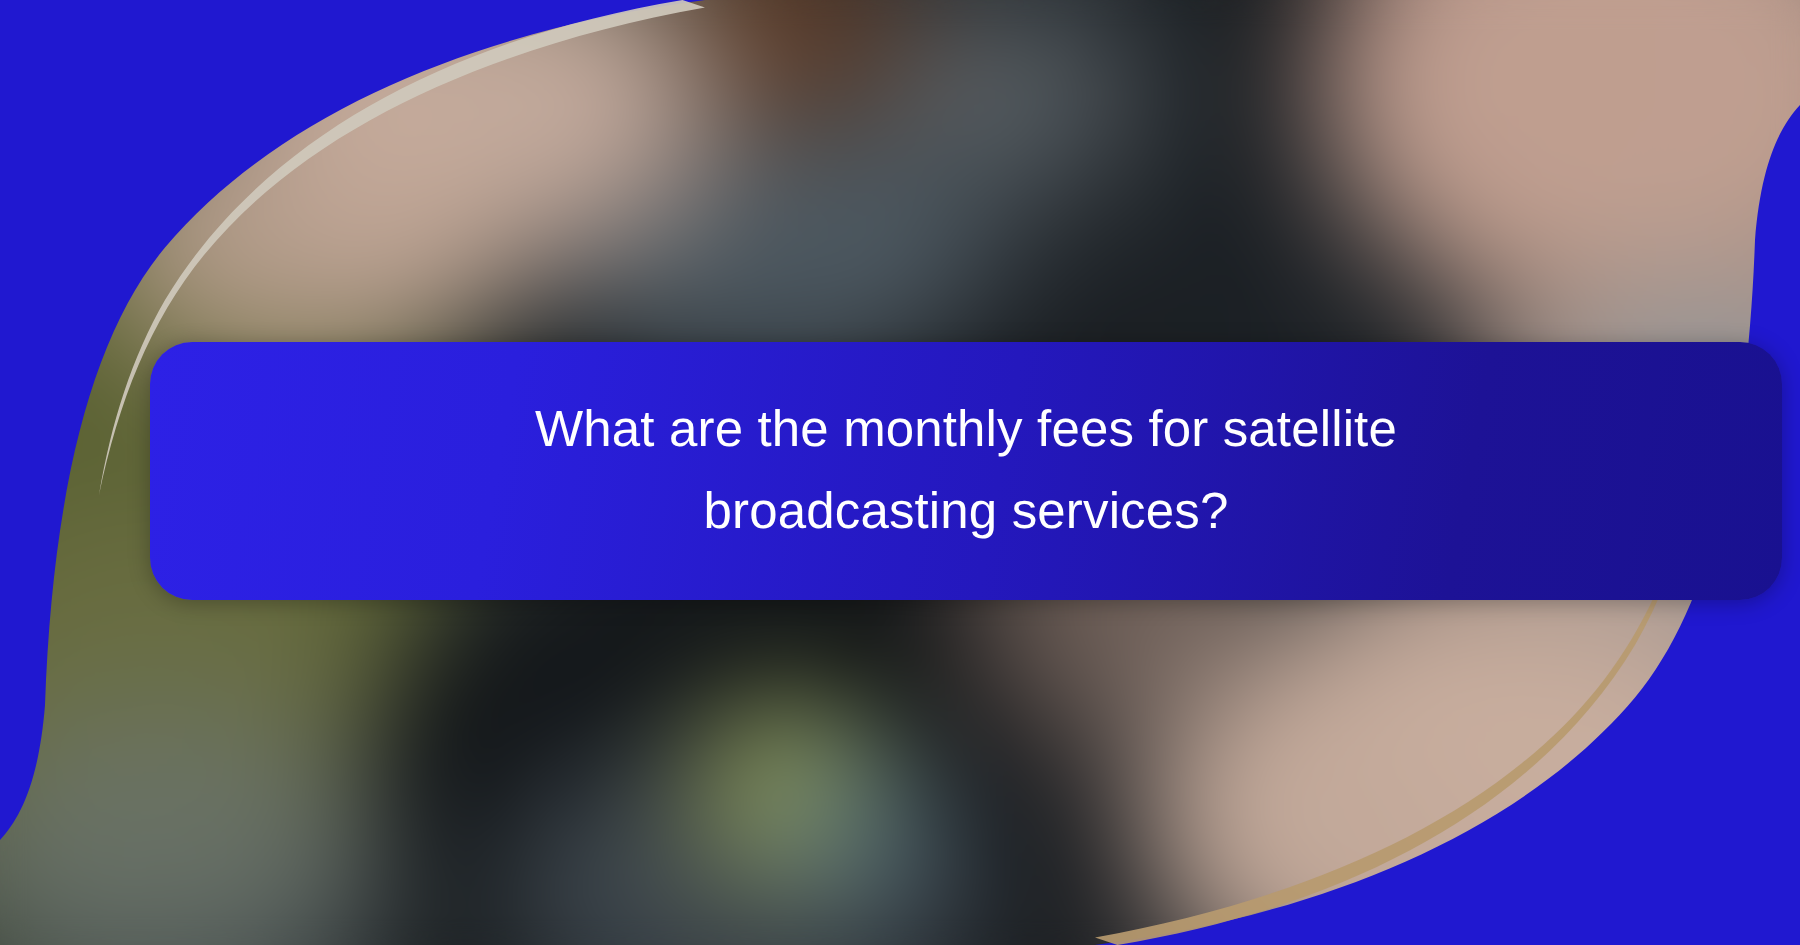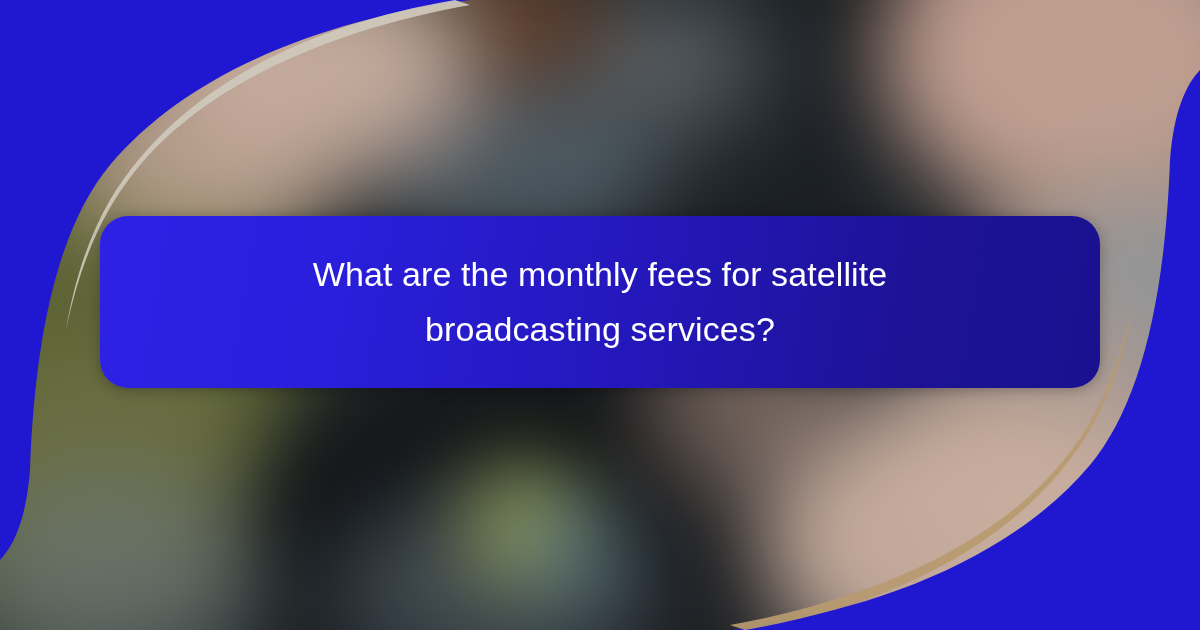--- a/index.html
+++ b/index.html
@@ -100,22 +100,22 @@
   #decor-layer svg {
     display: block;
     width: 1200px;
     height: 630px;
   }
 
   
   #question-card {
     position: absolute;
     left: 100px;
-    top: 216px;
-    width: 1000px;
+    top: 228px;
+    width: 1088px;
     height: 172px;
     border-radius: 28px;
     background: linear-gradient(100deg, #2d21e6 0%, #2a1fdd 22%, #2418bd 52%, #1d1296 80%, #191190 100%);
     display: flex;
     align-items: center;
     justify-content: center;
     box-shadow: 0 2px 14px rgba(0,0,0,.28);
   }
   #question-text {
     color: #ffffff;

